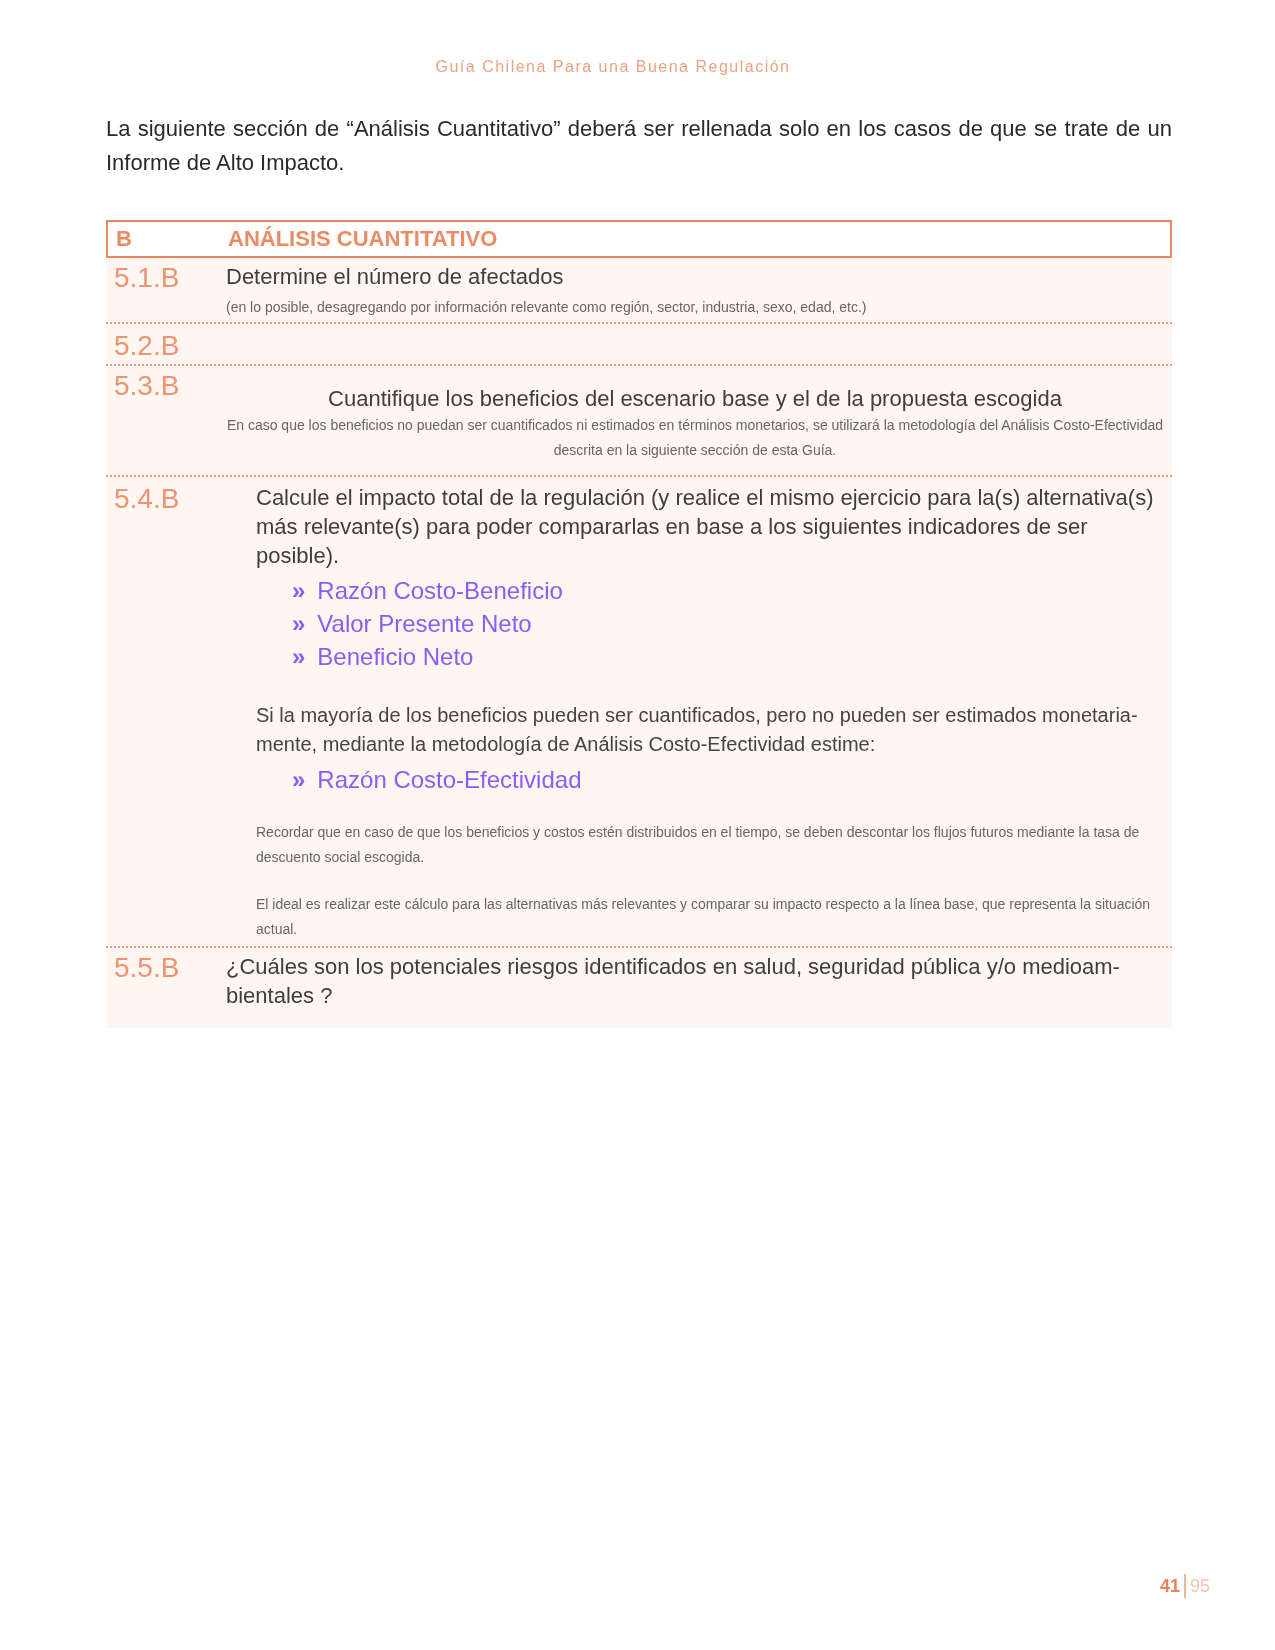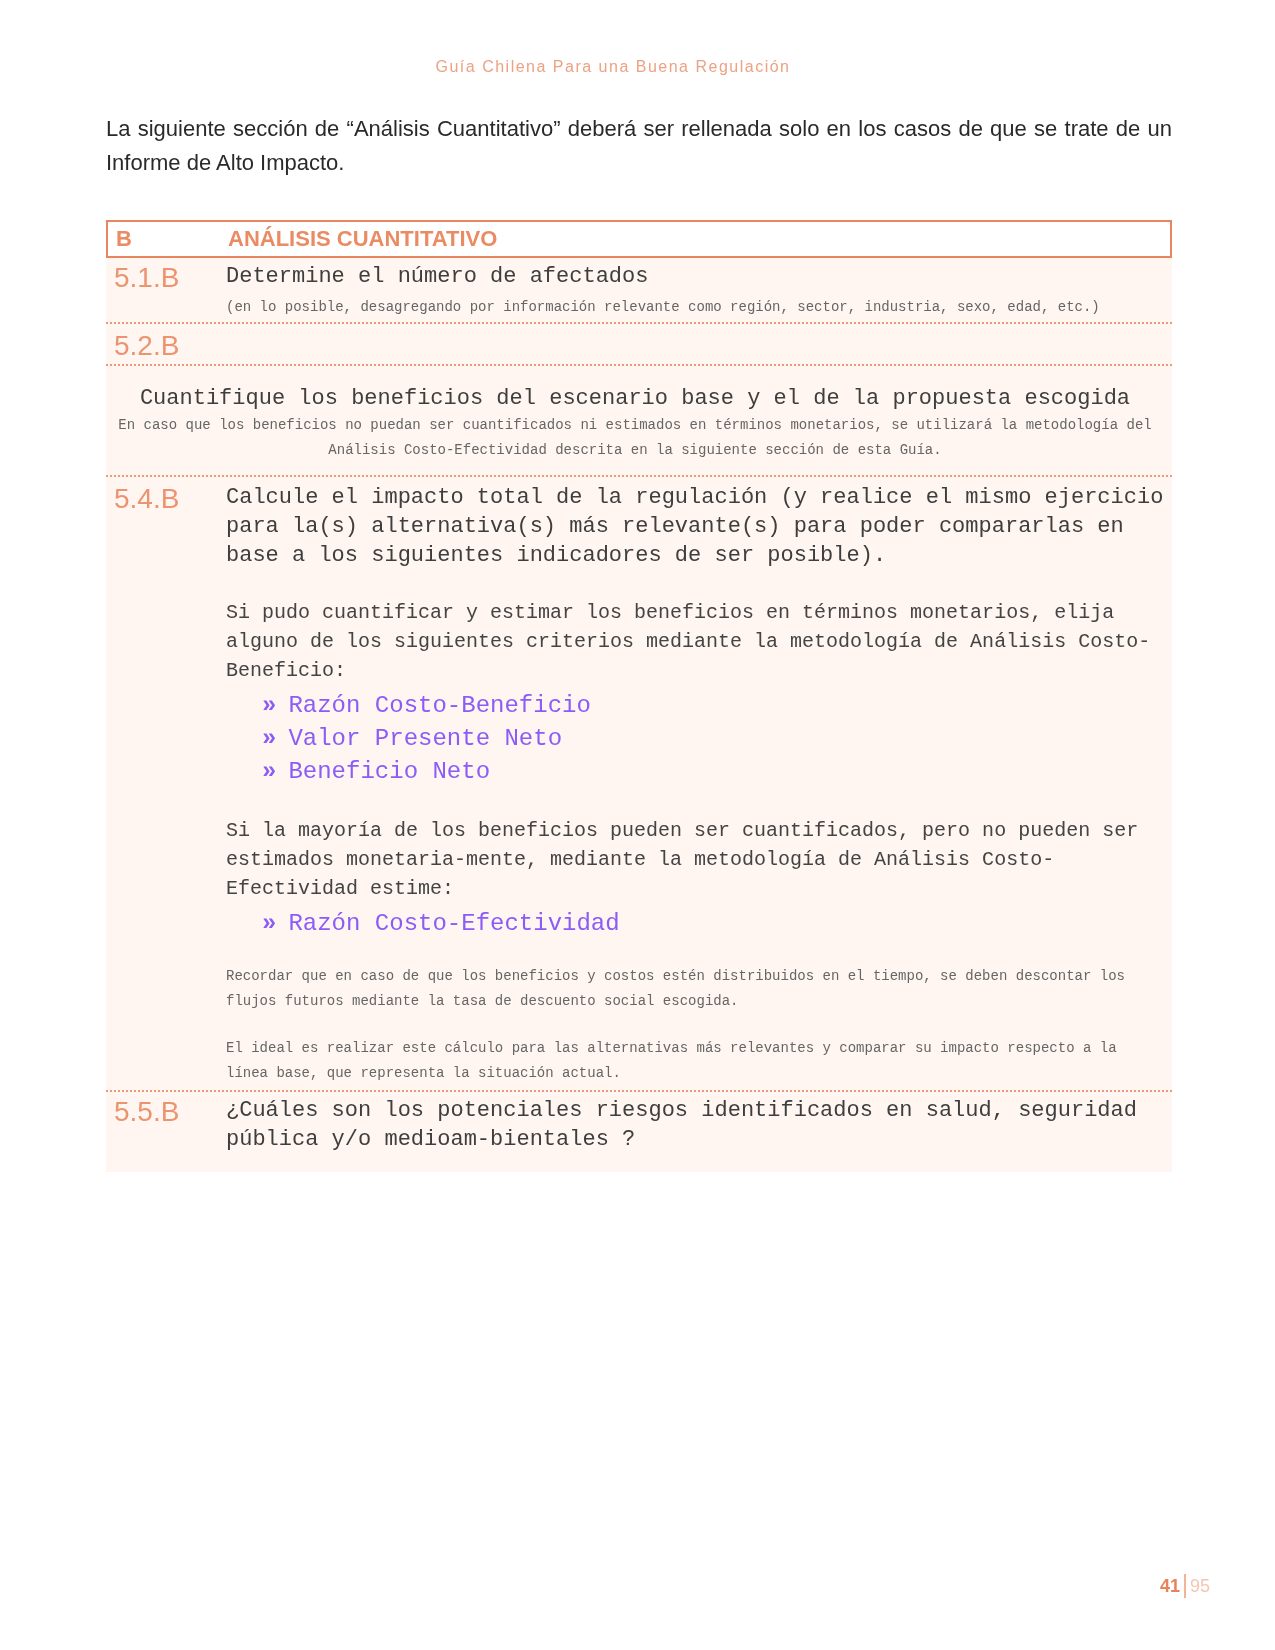--- a/index.html
+++ b/index.html
@@ -6,21 +6,21 @@
   body { width: 1275px; height: 1650px; position: relative; font-family: "Liberation Sans", sans-serif; color: #3b3b3b; }
   .running-header { position: absolute; top: 58px; left: 0; width: 1226px; text-align: center; color: #eda283; font-size: 16px; letter-spacing: 1.5px; }
   .intro { position: absolute; top: 112px; left: 106px; width: 1066px; font-size: 22px; line-height: 34px; color: #2a2a2a; text-align: justify; }
   .table { position: absolute; top: 220px; left: 106px; width: 1066px; }
   .thead { border: 2px solid #e8875f; height: 34px; display: flex; align-items: center; background: #fff; }
   .thead .code { width: 112px; padding-left: 8px; color: #ea8b64; font-weight: bold; font-size: 22px; }
   .thead .title { color: #ea8b64; font-weight: bold; font-size: 22px; }
   .row { background: #fff5f1; display: flex; border-bottom: 2px dotted #ec9a78; }
   .row:last-child { border-bottom: none; }
   .row .num { width: 120px; flex: none; color: #ec9370; font-size: 28px; padding-left: 8px; box-sizing: border-box; }
-  .row .content { flex: 1; padding-right: 8px; font-family: Liberation Mono, monospace; }
+  .row .content { flex: 1; padding-right: 8px; }
   .q { font-size: 22px; line-height: 29px; color: #3e3e3e; }
   .note { font-size: 14px; line-height: 25px; color: #666; }
   .para { font-size: 20px; line-height: 29px; color: #444; }
   .bullets { list-style: none; margin: 4px 0 0 0; padding-left: 36px; }
   .bullets li { font-size: 24px; line-height: 33px; color: #8b5cf6; }
   .bullets li .chev { font-weight: bold; margin-right: 12px; }
   .pagenum { position: absolute; top: 1574px; left: 1160px; font-size: 18px; display: flex; align-items: center; }
   .pagenum .cur { color: #e8825a; font-weight: bold; }
   .pagenum .sep { width: 2px; height: 24px; background: #f0b598; margin: 0 4px; }
   .pagenum .tot { color: #f4c5af; }
@@ -44,31 +44,31 @@
       <div class="q">Determine el número de afectados</div>
       <div class="note" style="margin-top:4px;">(en lo posible, desagregando por información relevante como región, sector, industria, sexo, edad, etc.)</div>
     </div>
   </div>
 
   <div class="row" style="padding:6px 0 2px 0;">
     <div class="num">5.2.B</div>
   </div>
 
   <div class="row" style="padding:4px 0 12px 0;">
+    <div class="num">5.3.B</div>
     <div class="content" style="padding-top:14px;text-align:center;">
       <div class="q">Cuantifique los beneficios del escenario base y el de la propuesta escogida</div>
       <div class="note">En caso que los beneficios no puedan ser cuantificados ni estimados en términos monetarios, se utilizará la metodología del Análisis Costo-Efectividad descrita en la siguiente sección de esta Guía.</div>
     </div>
   </div>
 
-  <div class="row" style="padding:6px 0 4px 0;">
+  <div class="row" style="padding:6px 0 4px 0;gap:30px;">
     <div class="num">5.4.B</div>
     <div class="content">
       <div class="q">Calcule el impacto total de la regulación (y realice el mismo ejercicio para la(s) alternativa(s) más relevante(s) para poder compararlas en base a los siguientes indicadores de ser posible).</div>
-      <div class="para" style="margin-top:28px;">Si pudo cuantificar y estimar los beneficios en términos monetarios, elija alguno de los siguientes criterios mediante la metodología de Análisis Costo-Beneficio:</div>
       <ul class="bullets">
         <li><span class="chev">»</span><span>Razón Costo-Beneficio</span></li>
         <li><span class="chev">»</span><span>Valor Presente Neto</span></li>
         <li><span class="chev">»</span><span>Beneficio Neto</span></li>
       </ul>
       <div class="para" style="margin-top:28px;">Si la mayoría de los beneficios pueden ser cuantificados, pero no pueden ser estimados monetaria-mente, mediante la metodología de Análisis Costo-Efectividad estime:</div>
       <ul class="bullets">
         <li><span class="chev">»</span><span>Razón Costo-Efectividad</span></li>
       </ul>
       <div class="note" style="margin-top:24px;">Recordar que en caso de que los beneficios y costos estén distribuidos en el tiempo, se deben descontar los flujos futuros mediante la tasa de descuento social escogida.</div>

